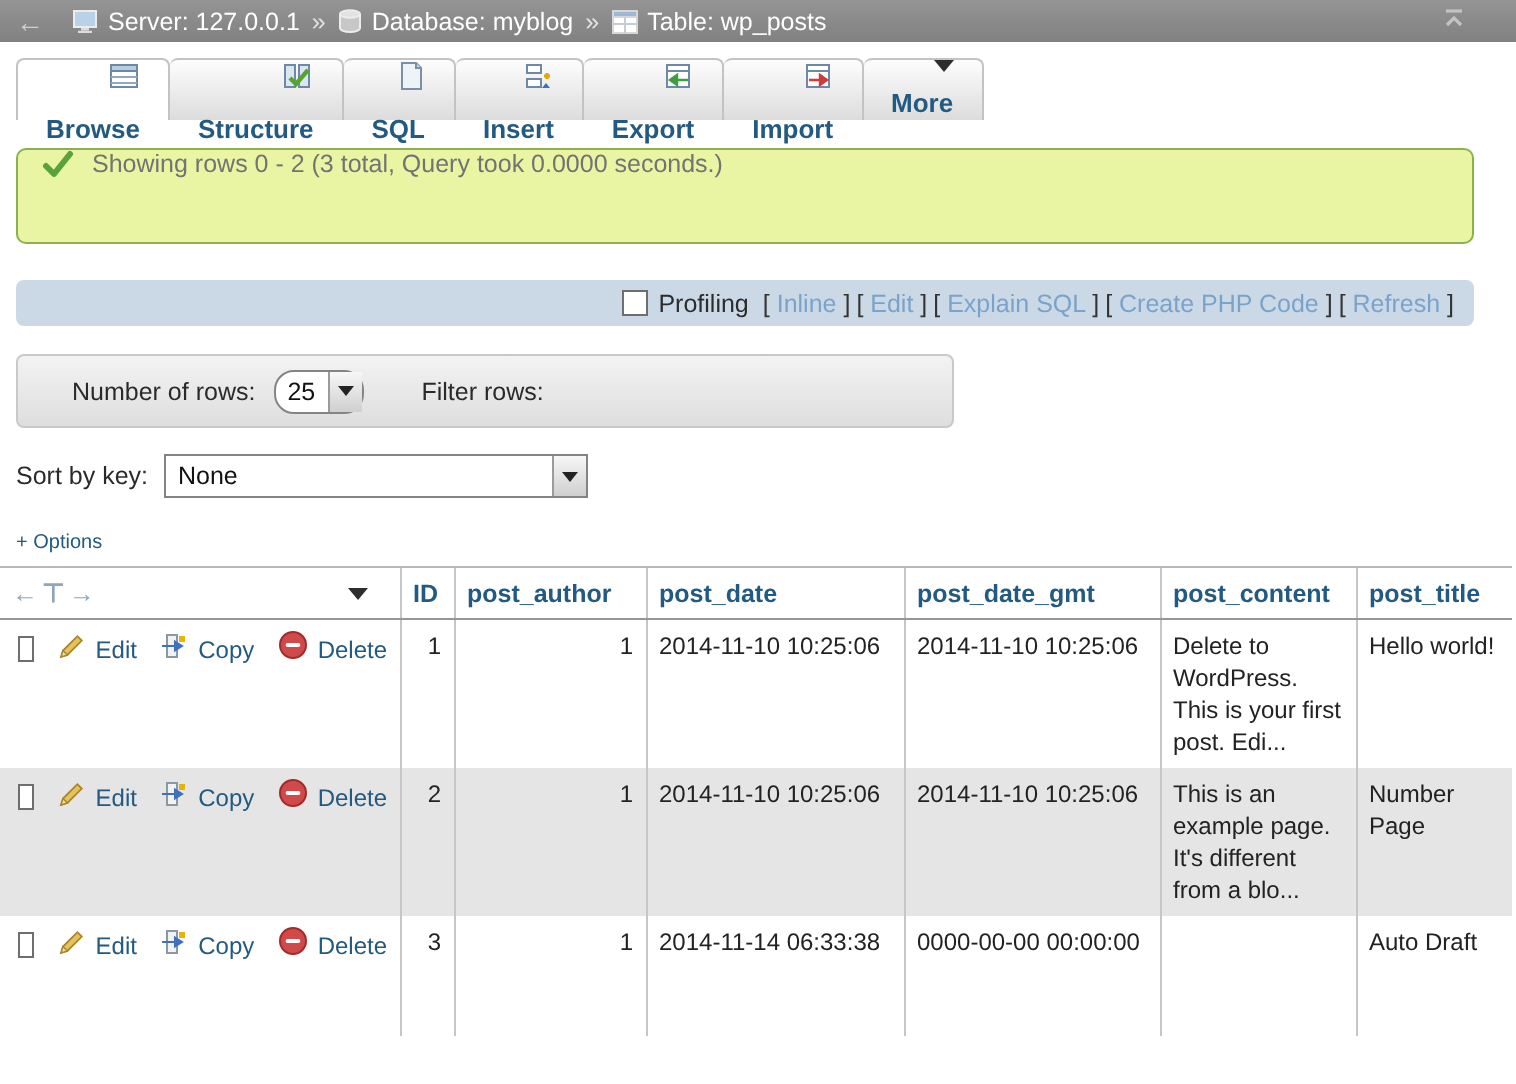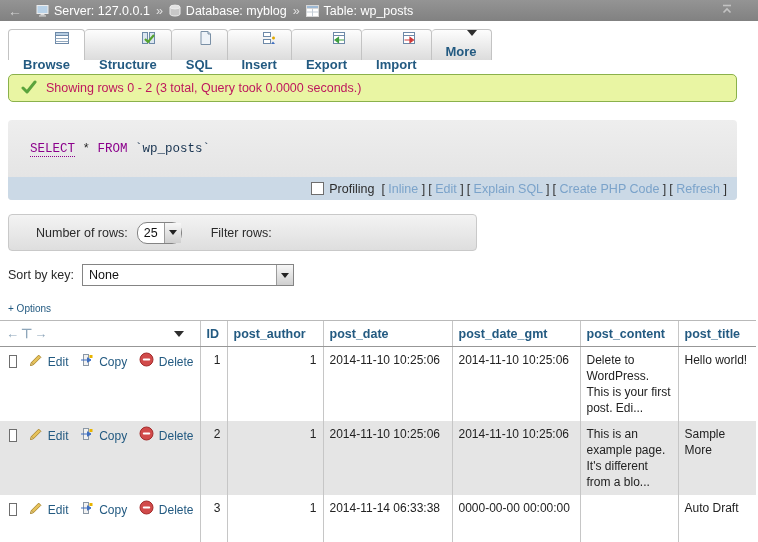--- a/index.html
+++ b/index.html
@@ -21,23 +21,23 @@
     background:linear-gradient(#fdfdfd,#dcdcdc); border-top:1px solid #c3c3c3;
     border-right:1px solid #c3c3c3; border-radius:4px 4px 0 0; color:#235a81;
     font-weight:bold; font-size:13px; cursor:pointer; white-space:nowrap;flex-direction:column; }
   .tab:first-child { border-left:1px solid #c3c3c3; }
   .tab.active { background:#fff; }
   .tri-down { width:0; height:0; border-left:5px solid transparent; border-right:5px solid transparent; border-top:6px solid #2e2e2e; }
 
   .content { padding:0 8px; }
 
   
-  .message { margin-top:14px; width:729px; height:28px; background:#e9f5a3;
-    border:1px solid #8ab14b; border-radius:5px; display:flex; align-items:center;
-    gap:9px; padding:0 12px; font-size:12.5px; color:#be185d; }
+  .message { margin-top:14px; width:729px; height:48px; background:#e9f5a3;
+    border:1px solid #8ab14b; border-radius:5px; display:flex; align-items:flex-start;
+    gap:9px; padding:0 12px; font-size:12.5px; color:#737373; }
 
   
   .sqlbox { margin-top:18px; width:729px; border-radius:4px; overflow:hidden;
     background:linear-gradient(#eeeeee,#e1e1e1); }
   .sqlquery { padding:22px 0 21px 22px; font-family:"Liberation Mono","DejaVu Sans Mono",monospace;
     font-size:12.5px; color:#222; }
   .kw { color:#8b008b; }
   .kw-u { border-bottom:1px dotted #8b008b; }
   .sqltbl { color:#16324f; }
   .sqlstrip { background:#cbd9e6; height:23px; display:flex; justify-content:flex-end;
@@ -193,26 +193,20 @@
 <div class="content">
 
   <div class="message">
     <span><svg width="16" height="14" viewBox="0 0 16 14">
           <path d="M2 8l4 4 8-10" stroke="#5aa33c" stroke-width="3" fill="none" stroke-linecap="round" stroke-linejoin="round"></path>
         </svg></span>
     <span>Showing rows 0 - 2 (3 total, Query took 0.0000 seconds.)</span>
   </div>
 
   <div class="sqlbox">
-    <div class="sqlquery">
-      <span class="kw kw-u">SELECT</span>
-      <span> </span><span>*</span><span> </span>
-      <span class="kw">FROM</span>
-      <span> </span><span class="sqltbl">`wp_posts`</span>
-    </div>
     <div class="sqlstrip">
       <label>
         <input type="checkbox" style="">
         <span>Profiling</span>
       </label>
       <span class="plinkwrap"><a class="plink">Inline</a></span>
       <span class="plinkwrap"><a class="plink">Edit</a></span>
       <span class="plinkwrap"><a class="plink">Explain SQL</a></span>
       <span class="plinkwrap"><a class="plink">Create PHP Code</a></span>
       <span class="plinkwrap"><a class="plink">Refresh</a></span>
@@ -326,21 +320,21 @@
                 <rect x="3.8" y="6.5" width="7.4" height="2" rx="1" fill="#fff"></rect>
               </svg></span>
           <a>Delete</a>
         </div>
       </td>
       <td class="num">2</td>
       <td class="num">1</td>
       <td class="dt">2014-11-10 10:25:06</td>
       <td class="dt">2014-11-10 10:25:06</td>
       <td>This is an example page. It's different from a blo...</td>
-      <td>Sample More</td>
+      <td>Number Page</td>
     </tr>
     <tr class="r-odd" style="height:60px;">
       <td>
         <div class="actions">
           <input type="checkbox" style="">
             <span class="gap"></span>
           <span><svg width="14" height="14" viewBox="0 0 14 14">
                 <path d="M1.5 12.5l1-3.2 7.2-7.2 2.2 2.2-7.2 7.2z" fill="#e6c25a" stroke="#a8852f" stroke-width="0.9"></path>
                 <path d="M1.5 12.5l1-3.2 2.2 2.2z" fill="#f5e0a0" stroke="#a8852f" stroke-width="0.7"></path>
               </svg></span>

